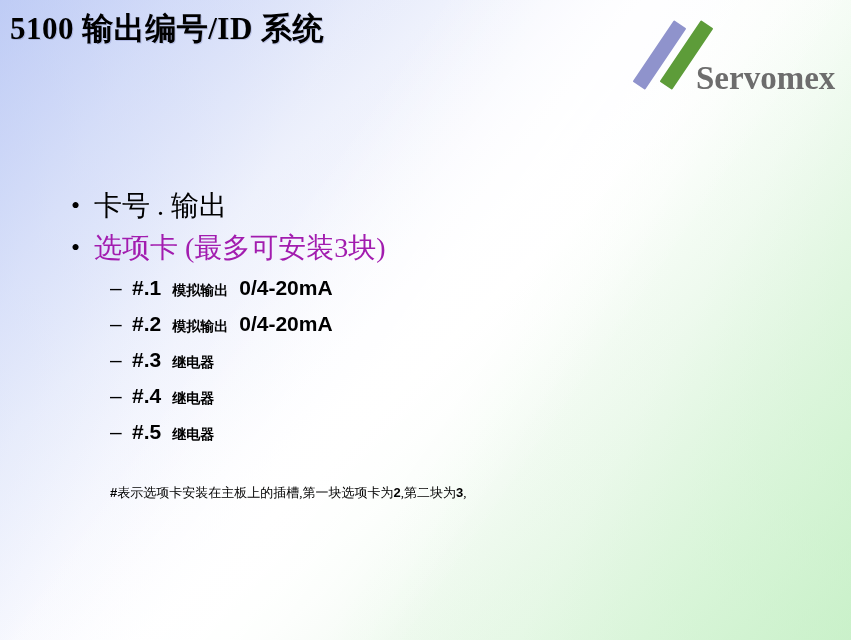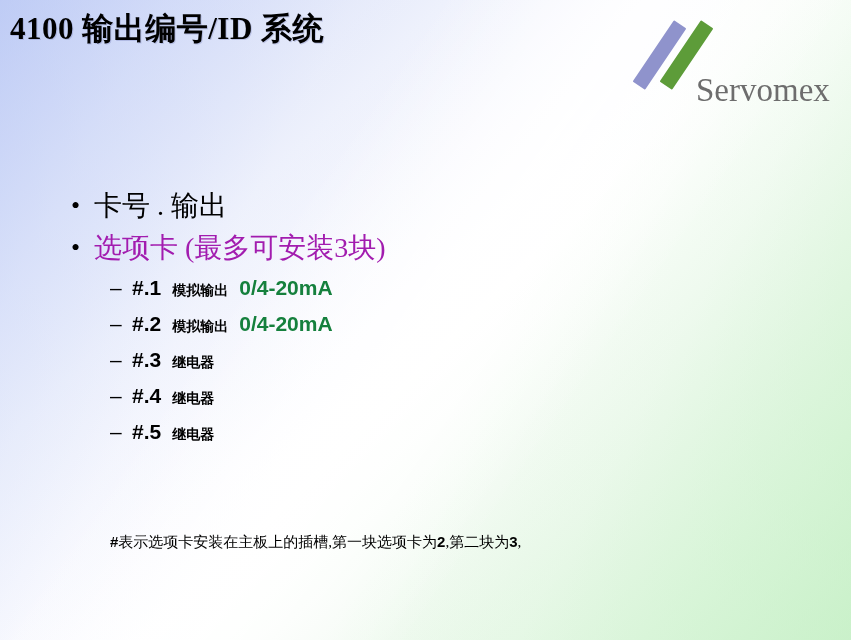--- a/index.html
+++ b/index.html
@@ -116,26 +116,27 @@
     left: 16px;
     background: #8f93cc;
   }
   .stripe-green {
     left: 43px;
     background: #5d9c39;
   }
   .logo-word {
     position: absolute;
     left: 70px;
-    top: 48px;
+    top: 36px;
     font-family: "Liberation Serif", "DejaVu Serif", serif;
     font-size: 33px;
     color: #6d6d6d;
     letter-spacing: 0px;
     white-space: nowrap;
+    font-weight: bold;
   }
 
   
   .body-list {
     position: absolute;
     left: 62px;
     top: 186px;
     width: 760px;
   }
   .bullet-row {
@@ -204,33 +205,33 @@
     font-size: 14px;
     font-weight: bold;
     color: #000000;
     white-space: nowrap;
   }
   .sub-unit {
     flex: 0 0 auto;
     font-family: "Liberation Sans", "DejaVu Sans", sans-serif;
     font-size: 21px;
     font-weight: bold;
-    color: #15803d;
+    color: #000000;
     margin-left: 11px;
     white-space: nowrap;
   }
 
   
   .footnote {
     position: absolute;
     left: 110px;
-    top: 528px;
+    top: 479px;
     width: 690px;
     font-family: "Liberation Serif", "DejaVu Serif", serif;
-    font-size: 15px;
+    font-size: 13px;
     line-height: 27px;
     color: #000000;
   }
   .footnote .fn-line2 {
     display: block;
     padding-left: 26px;
   }
   .fn-b {
     font-family: "Liberation Sans", "DejaVu Sans", sans-serif;
     font-weight: bold;
@@ -240,21 +241,21 @@
 <body>
 
 <div class="slide">
 
   <div class="bg-layer"></div>
   <div class="bg-layer2"></div>
   <div class="bg-sheen"></div>
 
   <div class="content">
 
-    <div class="title">4100 输出编号/ID 系统</div>
+    <div class="title">5100 输出编号/ID 系统</div>
 
     <div class="logo">
       <div class="logo-stripes">
         <div class="stripe stripe-purple"></div>
         <div class="stripe stripe-green"></div>
       </div>
       <div class="logo-word">Servomex</div>
     </div>
 
     <div class="body-list">

